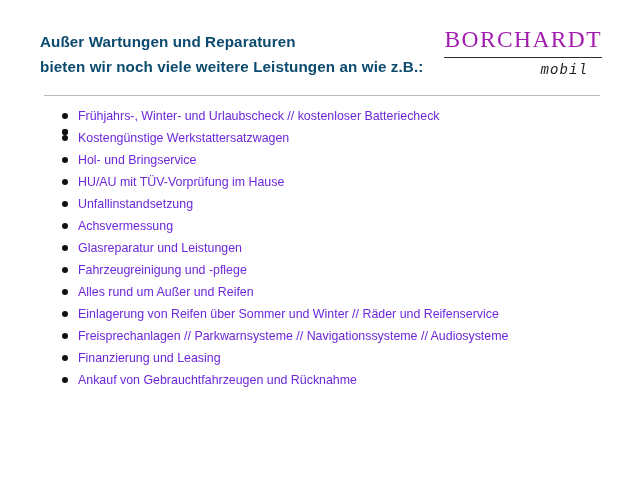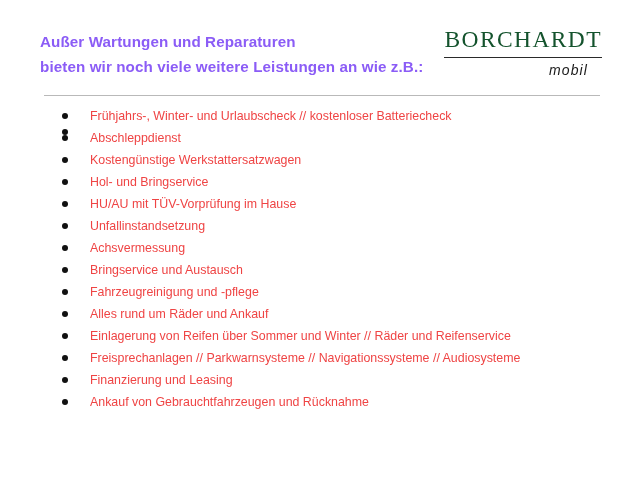--- a/index.html
+++ b/index.html
@@ -28,44 +28,44 @@
   }
   .headline {
     flex: 0 0 auto;
     padding-top: 4px;
   }
   .headline-line {
     font-size: 15.2px;
     font-weight: bold;
     line-height: 1.62;
     letter-spacing: 0.1px;
-    color: #8b5cf6;
+    color: #0c4a6e;
     white-space: nowrap;
   }
   .brand {
     flex: 0 0 auto;
     text-align: center;
     padding-right: 4px;
     padding-top: 2px;
   }
   .brand-name {
     font-family: "Liberation Serif", serif;
     font-size: 23.5px;
     letter-spacing: 1.4px;
-    color: #14532d;
+    color: #a21caf;
     line-height: 1;
     white-space: nowrap;
   }
   .brand-rule {
     height: 1px;
     background: #2a2a2a;
     margin: 5px 0 3px 0;
   }
   .brand-sub {
-    font-family: Liberation Sans, sans-serif;
+    font-family: Liberation Mono, monospace;
     font-style: italic;
     font-size: 14px;
     letter-spacing: 1.1px;
     color: #1b1b1b;
     text-align: right;
     padding-right: 14px;
     line-height: 1.3;
   }
   .divider {
     margin: 16px 0 14px 4px;
@@ -75,23 +75,23 @@
   }
   ul.services {
     list-style: none;
     margin: 0;
     padding: 0 0 0 22px;
   }
   ul.services li {
     position: relative;
     font-size: 12.4px;
     line-height: 1.0;
-    padding: 0 0 0 28px;
+    padding: 0 0 0 16px;
     margin: 0 0 9.6px 0;
-    color: #ef4444;
+    color: #6d28d9;
     white-space: nowrap;
   }
   ul.services li .bullet {
     position: absolute;
     left: 0;
     top: 50%;
     transform: translateY(-50%);
     width: 6px;
     height: 6px;
     border-radius: 50%;
@@ -117,29 +117,29 @@
       <div class="brand-sub">mobil</div>
     </div>
 
   </div>
 
   <div class="divider"></div>
 
   <ul class="services">
     <li><span class="bullet"></span><span>Frühjahrs-, Winter- und Urlaubscheck // kostenloser Batteriecheck</span></li>
     <li><span class="bullet"></span></li>
-    <li><span class="bullet"></span><span>Abschleppdienst</span></li>
+    <li><span class="bullet"></span></li>
     <li><span class="bullet"></span><span>Kostengünstige Werkstattersatzwagen</span></li>
     <li><span class="bullet"></span><span>Hol- und Bringservice</span></li>
     <li><span class="bullet"></span><span>HU/AU mit TÜV-Vorprüfung im Hause</span></li>
     <li><span class="bullet"></span><span>Unfallinstandsetzung</span></li>
     <li><span class="bullet"></span><span>Achsvermessung</span></li>
-    <li><span class="bullet"></span><span>Bringservice und Austausch</span></li>
+    <li><span class="bullet"></span><span>Glasreparatur und Leistungen</span></li>
     <li><span class="bullet"></span><span>Fahrzeugreinigung und -pflege</span></li>
-    <li><span class="bullet"></span><span>Alles rund um Räder und Ankauf</span></li>
+    <li><span class="bullet"></span><span>Alles rund um Außer und Reifen</span></li>
     <li><span class="bullet"></span><span>Einlagerung von Reifen über Sommer und Winter // Räder und Reifenservice</span></li>
     <li><span class="bullet"></span><span>Freisprechanlagen // Parkwarnsysteme // Navigationssysteme // Audiosysteme</span></li>
     <li><span class="bullet"></span><span>Finanzierung und Leasing</span></li>
     <li><span class="bullet"></span><span>Ankauf von Gebrauchtfahrzeugen und Rücknahme</span></li>
 
   </ul>
 
 </div>
 
 </body></html>

